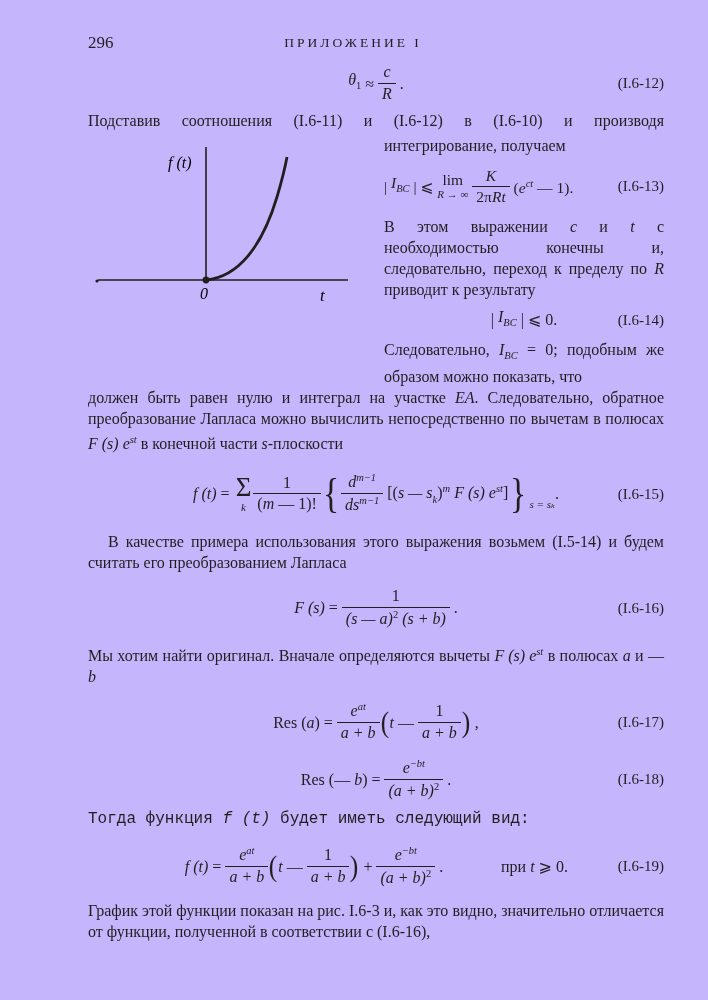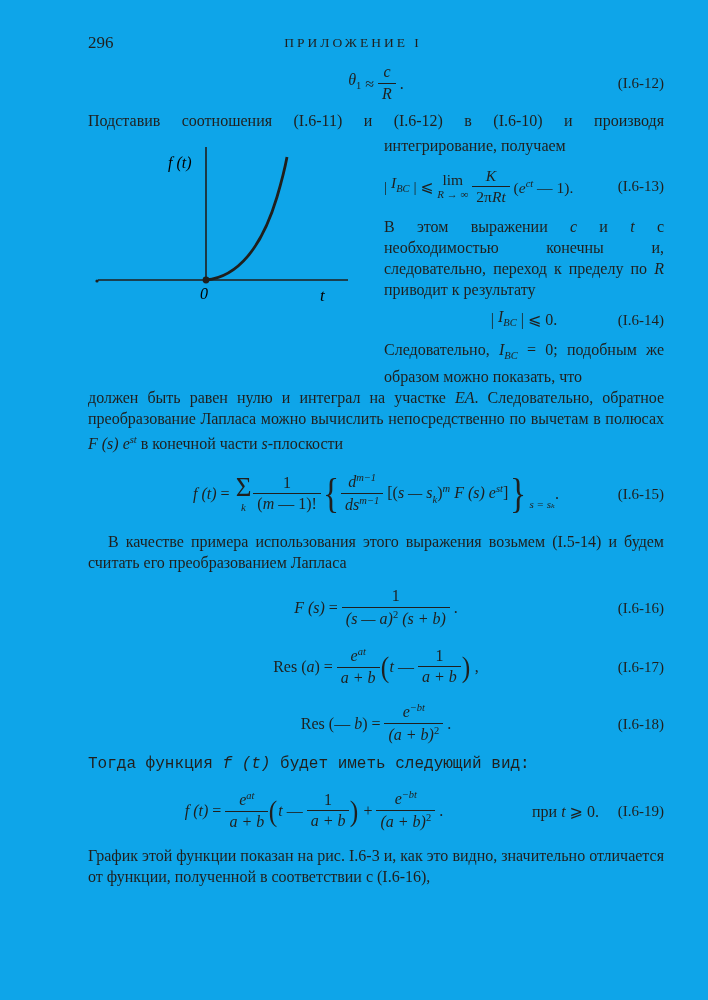--- a/index.html
+++ b/index.html
@@ -1,21 +1,21 @@
 <!DOCTYPE html>
 <html><head>
 <meta charset="utf-8">
 <style>
   html,body{margin:0;padding:0;}
   body{background:#d8d8d6;}
   .page{
     position:relative;
     width:708px;height:1000px;
     margin:0 auto;
-    background:#0ea5e9;
+    background:#c4b5fd;
     color:#201f1d;
     font-family:"Liberation Serif","DejaVu Serif",serif;
     font-size:16px;line-height:21px;
     box-sizing:border-box;
     padding:32px 44px 0 88px;
     overflow:hidden;
   }
   .pagehead{position:relative;height:22px;margin-bottom:2px;}
   .pagenum{position:absolute;left:0;top:0;font-size:17px;}
   .runhead{position:absolute;left:0;right:46px;text-align:center;font-size:13.5px;letter-spacing:3px;}
@@ -109,34 +109,35 @@
     <span class="tag">(I.6-15)</span>
   </div>
 
   <p class="indent"><span>В качестве примера использования этого выражения возьмем (I.5-14) и будем считать его преобразованием Лапласа</span></p>
 
   <div class="eq" style="margin:11px 0 9px 0;min-height:48px;">
     <span class="f"><span class="tok it">F (s)</span><span class="tok"> = </span><span class="frac"><span class="num">1</span><span class="den"><span class="it">(s — a)</span><sup>2</sup><span class="it"> (s + b)</span></span></span><span class="tok"> .</span></span>
     <span class="tag">(I.6-16)</span>
   </div>
 
+  <p><span>Мы хотим найти оригинал. Вначале определяются вычеты </span><span class="tok"><span class="it">F (s) e</span><sup class="it">st</sup></span><span> в полюсах </span><span class="it">a</span><span> и — </span><span class="it">b</span></p>
 
   <div class="eq" style="margin:10px 0 6px 0;min-height:50px;">
     <span class="f"><span class="tok">Res (</span><span class="tok it">a</span><span class="tok">) = </span><span class="frac"><span class="num"><span class="it">e</span><sup class="it">at</sup></span><span class="den it">a + b</span></span><span class="bigp">(</span><span class="tok it">t</span><span class="tok"> — </span><span class="frac"><span class="num">1</span><span class="den it">a + b</span></span><span class="bigp">)</span><span class="tok"> ,</span></span>
     <span class="tag">(I.6-17)</span>
   </div>
 
   <div class="eq" style="margin:8px 0 6px 0;min-height:48px;">
     <span class="f"><span class="tok">Res (— </span><span class="tok it">b</span><span class="tok">) = </span><span class="frac"><span class="num"><span class="it">e</span><sup class="it">−bt</sup></span><span class="den"><span class="it">(a + b)</span><sup>2</sup></span></span><span class="tok"> .</span></span>
     <span class="tag">(I.6-18)</span>
   </div>
 
   <p style="margin-top:0;font-family:Liberation Mono, monospace;"><span>Тогда функция </span><span class="it">f (t)</span><span> будет иметь следующий вид:</span></p>
 
   <div class="eq" style="margin:10px 0 8px 0;min-height:52px;">
     <span class="f" style="transform:translateX(-62px);"><span class="tok it">f (t)</span><span class="tok"> = </span><span class="frac"><span class="num"><span class="it">e</span><sup class="it">at</sup></span><span class="den it">a + b</span></span><span class="bigp">(</span><span class="tok it">t</span><span class="tok"> — </span><span class="frac"><span class="num">1</span><span class="den it">a + b</span></span><span class="bigp">)</span><span class="tok"> + </span><span class="frac"><span class="num"><span class="it">e</span><sup class="it">−bt</sup></span><span class="den"><span class="it">(a + b)</span><sup>2</sup></span></span><span class="tok"> .</span></span>
-    <span class="f" style="position:absolute;right:65px;top:50%;transform:translateY(-50%);"><span class="tok">при </span><span class="tok it">t</span><span class="tok"> ⩾ 0.</span></span>
+    <span class="f" style="position:absolute;right:96px;top:50%;transform:translateY(-50%);"><span class="tok">при </span><span class="tok it">t</span><span class="tok"> ⩾ 0.</span></span>
     <span class="tag">(I.6-19)</span>
   </div>
 
   <p><span>График этой функции показан на рис. I.6-3 и, как это видно, значительно отличается от функции, полученной в соответствии с (I.6-16),</span></p>
 
 </div>
 
 </body></html>

